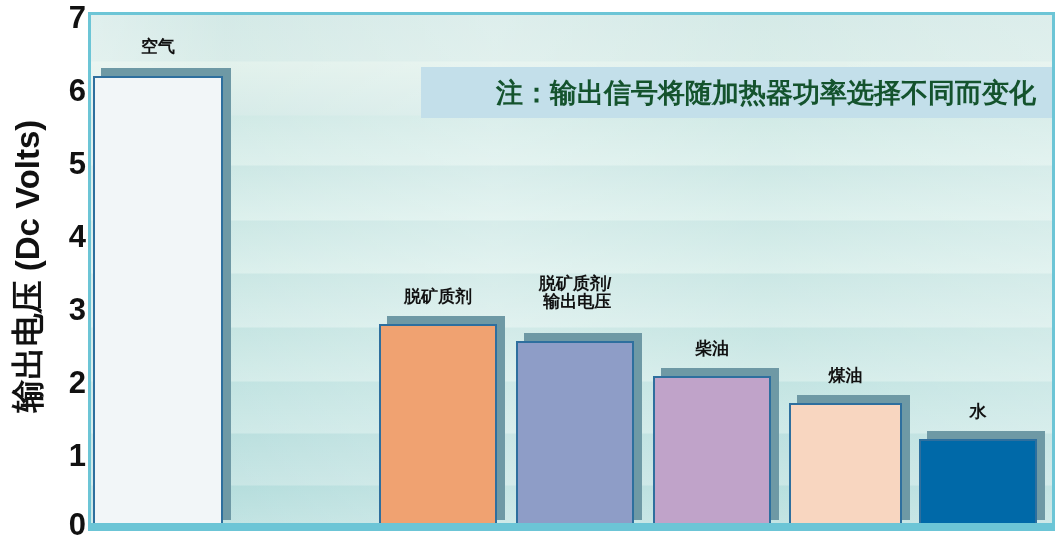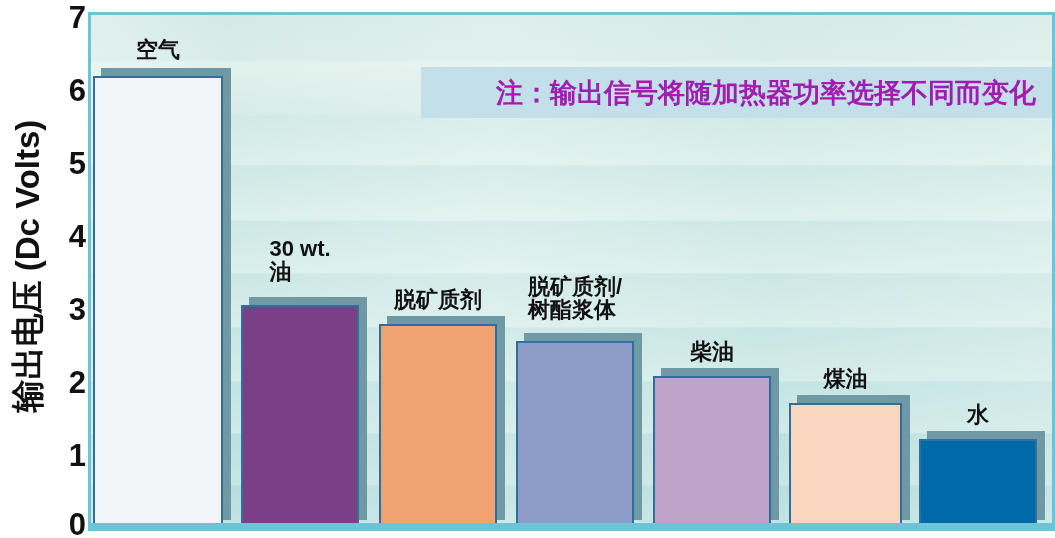--- a/index.html
+++ b/index.html
@@ -63,40 +63,40 @@
   }
 
   
   #note-box{
     position:absolute;left:330px;top:52px;
     width:690px;height:51px;
     background:#c3dfea;
     display:flex;align-items:center;justify-content:center;
   }
   #note-text{
-    font-size:27px;font-weight:bold;color:#a21caf;white-space:nowrap;
+    font-size:27px;font-weight:bold;color:#14532d;white-space:nowrap;
   }
 
   
   .bar-group{position:absolute;bottom:0;}
   .bar-shadow{
     position:absolute;left:8px;top:-8px;
     width:100%;height:100%;
     background:#6e99a5;
   }
   .bar-body{
     position:absolute;left:0;top:0;
     width:100%;height:100%;
     box-sizing:border-box;
     border:2px solid #2e6f9e;
   }
   .bar-label{
     position:absolute;left:50%;transform:translateX(-50%);
-    text-align:left;white-space:nowrap;
-    font-size:22px;font-weight:bold;color:#111;line-height:1.05;
+    text-align:right;white-space:nowrap;
+    font-size:17px;font-weight:bold;color:#111;line-height:1.05;
   }
 </style>
 </head>
 <body>
 
 <div id="chart-root">
 
   <div id="y-axis-title">输出电压 (Dc Volts)</div>
 
   <div id="y-tick-labels">
@@ -118,43 +118,35 @@
     </div>
 
     <div class="bar-group" style="left:2px;width:130px;height:452px;">
       <div class="bar-shadow"></div>
       <div class="bar-body" style="background:#f2f6f8;"></div>
       <span class="bar-label" style="top:-38px;">
         <span>空气</span>
       </span>
     </div>
 
-    <div class="bar-group" style="left:150px;width:118px;height:223px;">
-      <div class="bar-shadow"></div>
-      <div class="bar-body" style="background:#7b3f87;"></div>
-      <span class="bar-label" style="top:-68px;">
-        <span>30 wt.</span><br>
-        <span>油</span>
-      </span>
-    </div>
 
     <div class="bar-group" style="left:288px;width:118px;height:204px;">
       <div class="bar-shadow"></div>
       <div class="bar-body" style="background:#f0a271;"></div>
       <span class="bar-label" style="top:-36px;">
         <span>脱矿质剂</span>
       </span>
     </div>
 
     <div class="bar-group" style="left:425px;width:118px;height:187px;margin-top:29px;">
       <div class="bar-shadow"></div>
       <div class="bar-body" style="background:#8e9dc7;"></div>
       <span class="bar-label" style="top:-66px;">
         <span>脱矿质剂/</span><br>
-        <span>树酯浆体</span>
+        <span>输出电压</span>
       </span>
     </div>
 
     <div class="bar-group" style="left:562px;width:118px;height:152px;">
       <div class="bar-shadow"></div>
       <div class="bar-body" style="background:#c0a3c9;"></div>
       <span class="bar-label" style="top:-36px;">
         <span>柴油</span>
       </span>
     </div>

